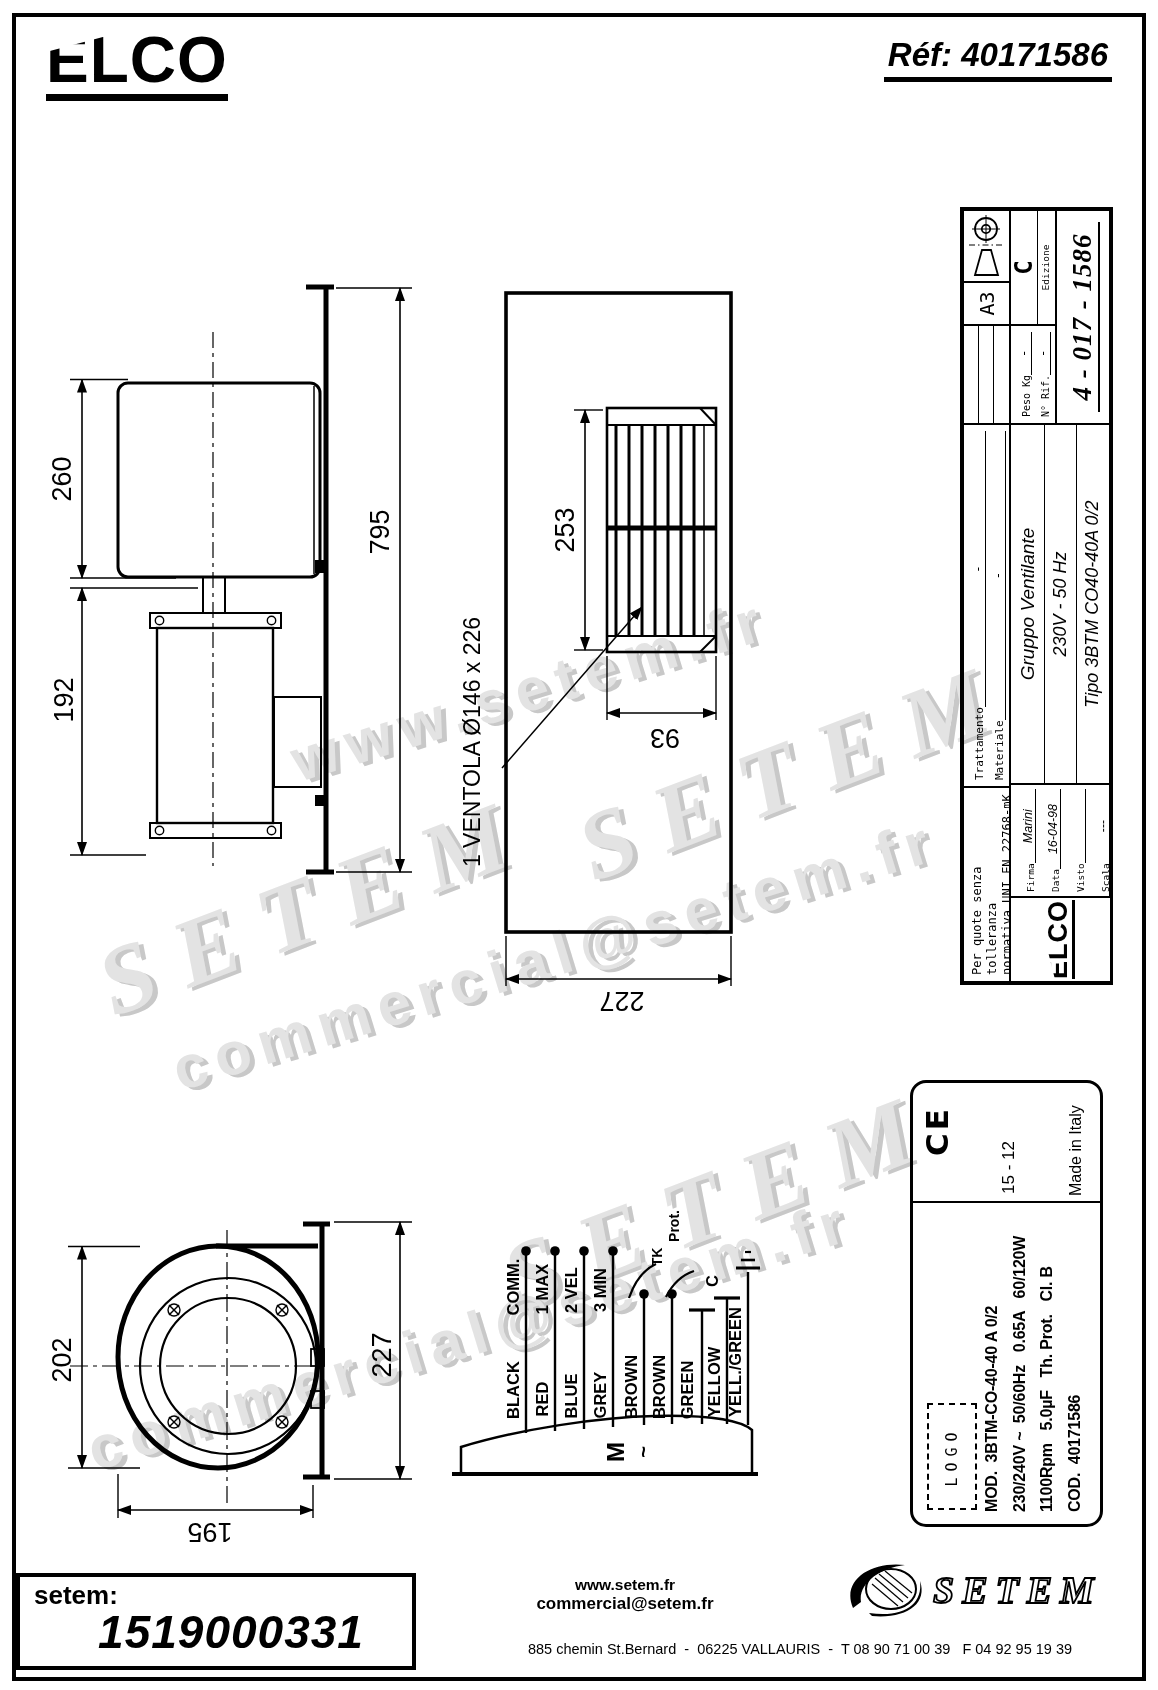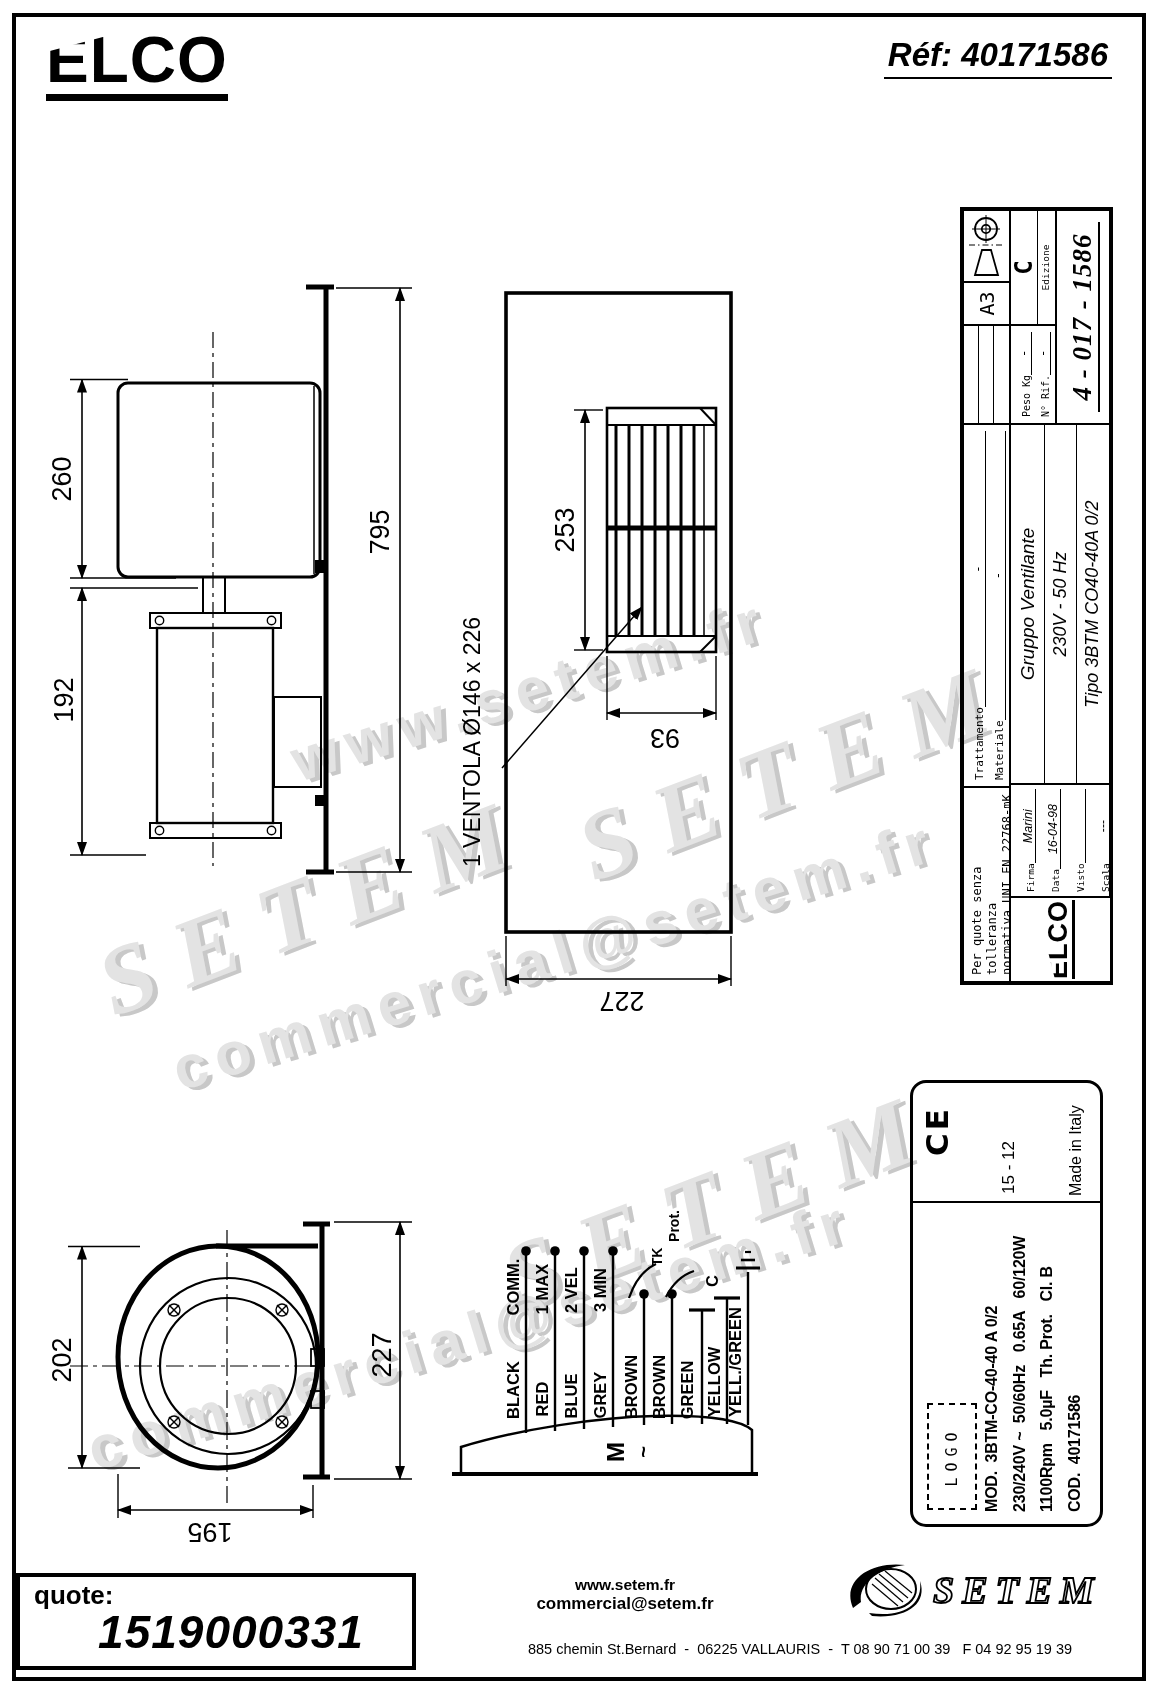--- a/index.html
+++ b/index.html
@@ -12,21 +12,21 @@
       text-shadow:4px 4px 0 #c8c8c8;transform-origin:center;}
   .wm-url{font-size:60px;letter-spacing:9px;}
   .wm-setem{font-family:"Liberation Serif",serif;font-size:96px;letter-spacing:26px;font-style:italic;}
   
   .elco{position:absolute;left:46px;top:30px;z-index:3;}
   .elco-txt{display:block;font-weight:900;font-size:64px;line-height:.95;letter-spacing:1px;
       font-family:"Liberation Sans",sans-serif;
       clip-path:polygon(0 36%,36% 8%,62% 0,100% 13%,100% 100%,0 100%);}
   .elco-bar{height:7px;background:#000;margin-top:3px;}
   .ref{position:absolute;right:46px;top:36px;z-index:3;font-size:33px;font-weight:700;
-       font-style:italic;border-bottom:2px solid #000000;padding:0 4px 3px 4px;}
+       font-style:italic;border-bottom:5px solid #000000;padding:0 4px 3px 4px;}
   
   .linework{position:absolute;left:0;top:0;z-index:2;}
   
   .dim{position:absolute;z-index:3;font-size:27px;white-space:nowrap;}
   .note{position:absolute;z-index:3;font-size:23px;white-space:nowrap;}
   .wl{position:absolute;z-index:3;font-size:16.5px;font-weight:700;white-space:nowrap;}
   .ws{position:absolute;z-index:3;font-size:14px;font-weight:700;white-space:nowrap;}
   .rot{transform:translate(-50%,-50%) rotate(-90deg);}
   .rot180{transform:translate(-50%,-50%) rotate(180deg);}
   .pre{white-space:pre;}
@@ -337,21 +337,21 @@
     <span class="lb-line pre" style="top:98px;">230/240V ~  50/60Hz   0.65A   60/120W</span>
     <span class="lb-line pre" style="top:125px;">1100Rpm   5.0µF   Th. Prot.   Cl. B</span>
     <span class="lb-line pre" style="top:153px;">COD.  40171586</span>
     <div style="position:absolute;left:321px;top:0;height:187px;border-left:2.5px solid #000;"></div>
     <span class="ce" style="position:absolute;left:368px;top:6px;">CE</span>
     <span style="position:absolute;left:330px;top:86px;font-size:17px;">15 - 12</span>
     <span style="position:absolute;left:328px;top:154px;font-size:16px;">Made in Italy</span>
   </div>
 
   <div class="codebox">
-    <div class="cl">quote:</div>
+    <div class="cl">setem:</div>
     <div class="cv">1519000331</div>
   </div>
 
   <div class="f-center">
     <div class="w1">www.setem.fr</div>
     <div class="w2">commercial@setem.fr</div>
   </div>
   <div class="f-addr pre">885 chemin St.Bernard  -  06225 VALLAURIS  -  T 08 90 71 00 39   F 04 92 95 19 39</div>
   <svg class="setemlogo" width="265" height="64" viewBox="0 0 265 64">
     <g>

